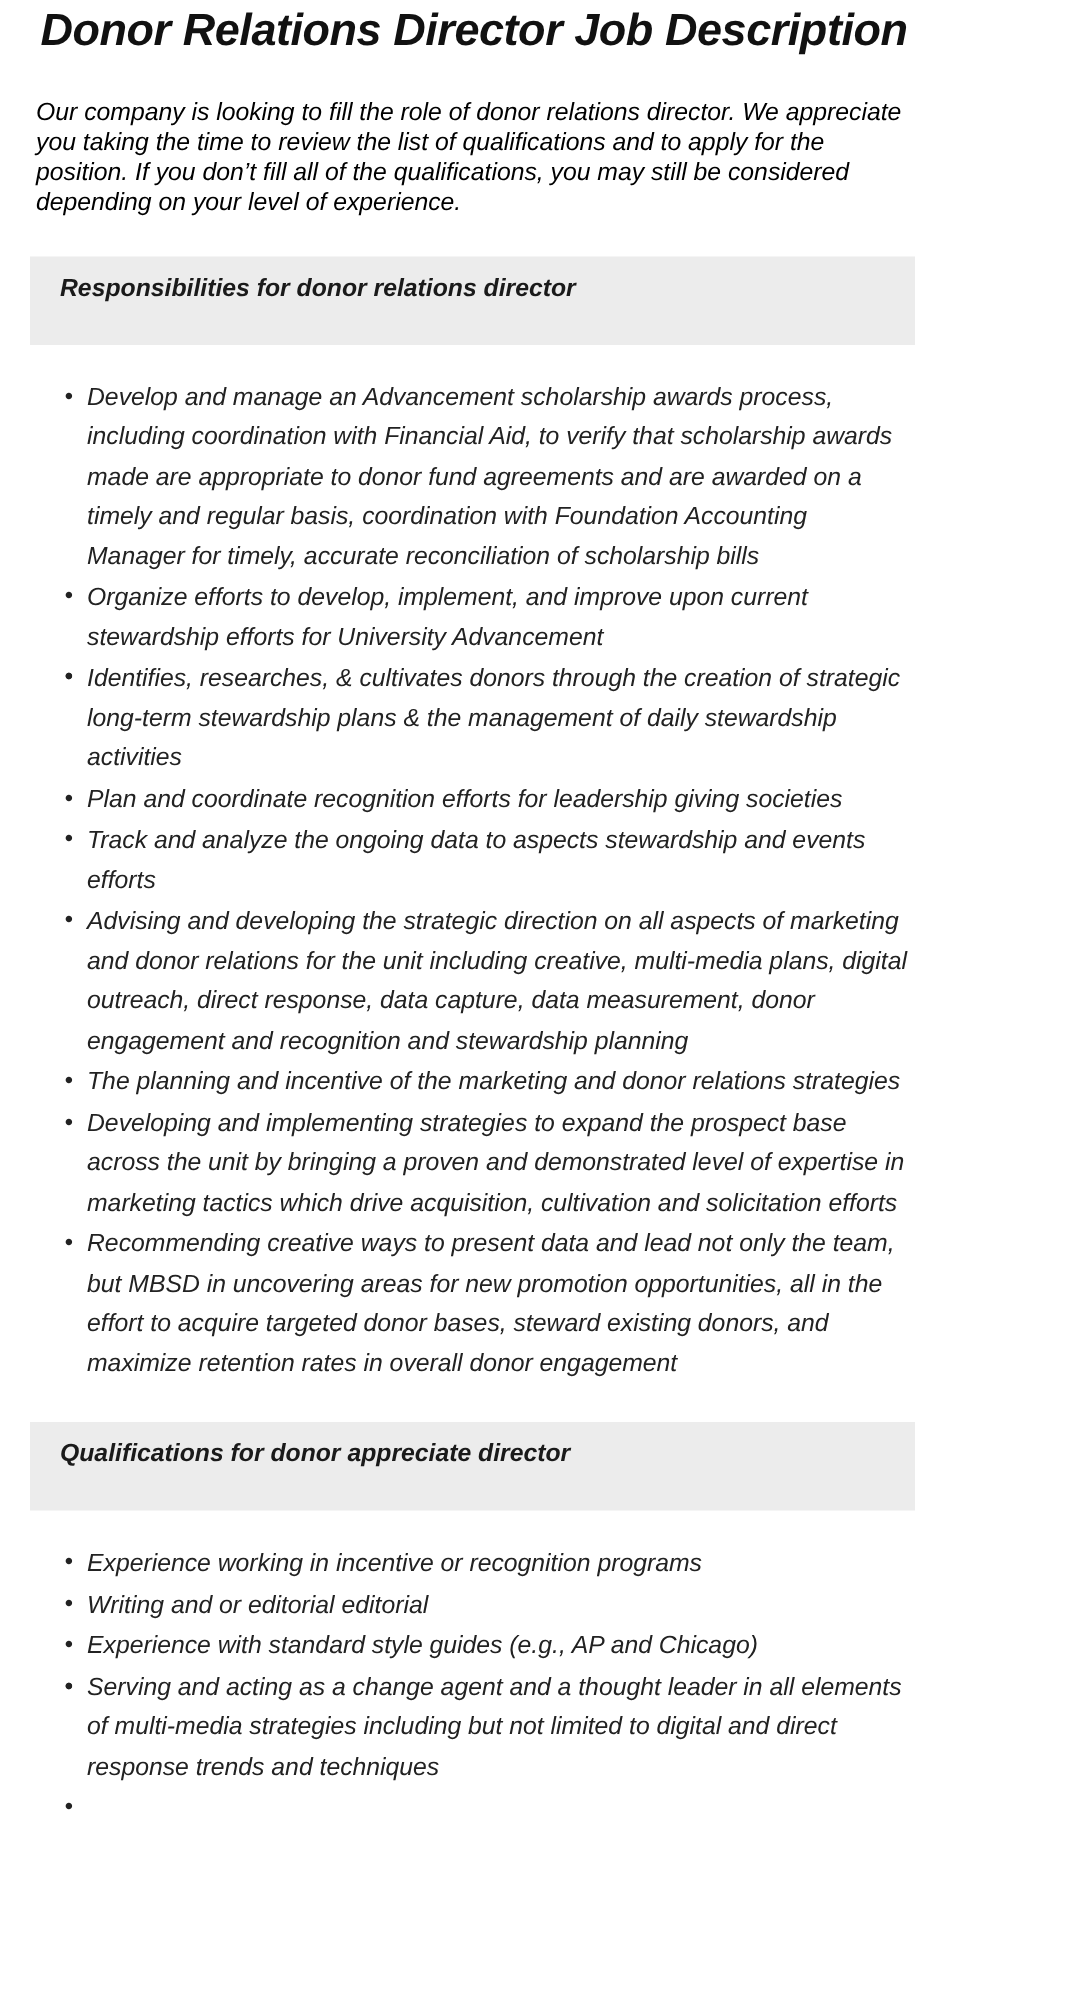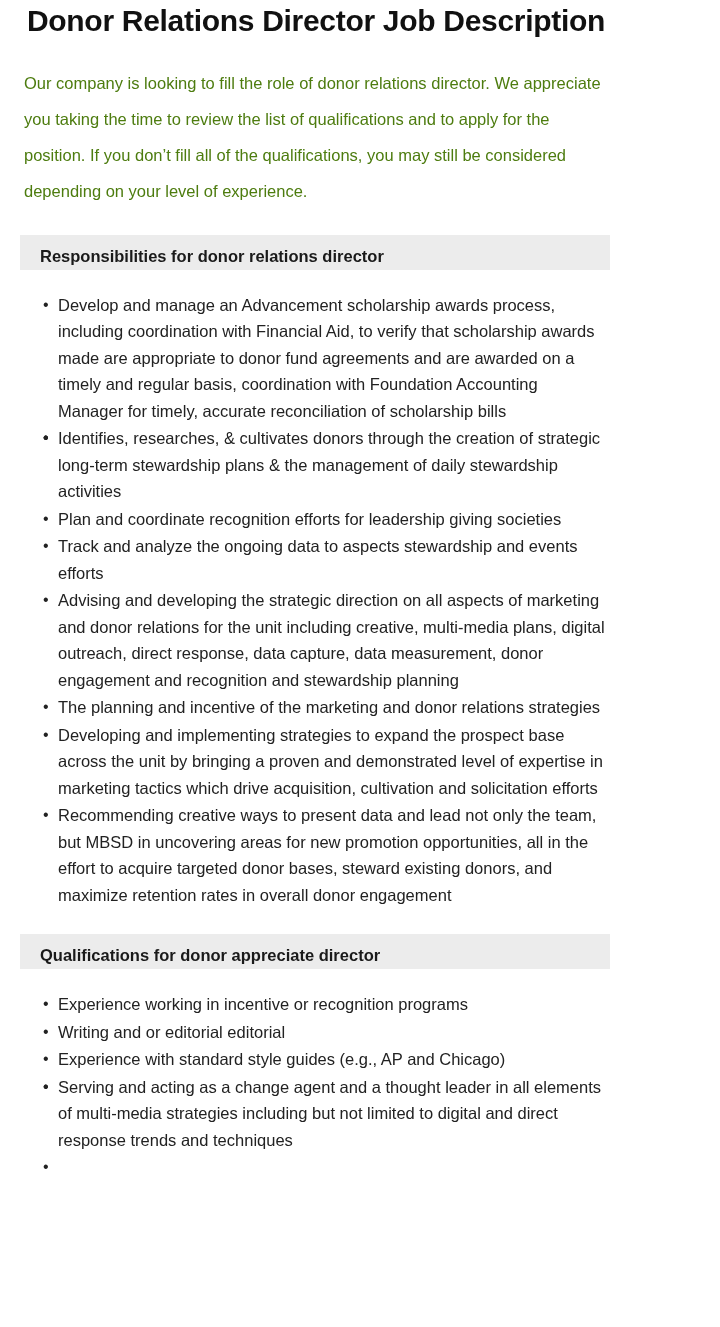--- a/index.html
+++ b/index.html
@@ -14,48 +14,49 @@
     font-family: "Liberation Sans", sans-serif;
     color: #1a1a1a;
     -webkit-font-smoothing: antialiased;
   }
 
   .page {
     width: 632px;
     box-sizing: border-box;
     padding: 0;
     position: relative;
+    font-style: italic;
   }
 
   
   .doc-title {
     font-size: 30px;
     font-weight: bold;
     line-height: 1.16;
     letter-spacing: -0.3px;
     color: #111111;
     text-align: center;
     margin: 0;
     padding: 4px 24px 0 24px;
   }
 
   
   .intro {
     font-size: 16.5px;
-    line-height: 36px;
-    color: #4d7c0f;
+    line-height: 20px;
+    color: #000000;
     margin: 0;
     padding: 26px 26px 0 24px;
   }
 
   
   .section-band {
     background: #ececec;
     margin: 26px 22px 0 20px;
-    padding: 11px 0 4px 20px;
+    padding: 11px 0 28px 20px;
     box-sizing: border-box;
   }
   .section-band-title {
     font-size: 16.5px;
     font-weight: bold;
     line-height: 20px;
     color: #1a1a1a;
     margin: 0;
   }
 
@@ -95,21 +96,21 @@
 
   <p class="intro">Our company is looking to fill the role of donor relations director. We appreciate you taking the time to review the list of qualifications and to apply for the position. If you don’t fill all of the qualifications, you may still be considered depending on your level of experience.</p>
 
   <div id="sections-root">
       <div class="section-block">
         <div class="section-band">
           <h2 class="section-band-title">Responsibilities for donor relations director</h2>
         </div>
         <ul class="bullet-list">
           <li class="bullet-item"><span class="bullet-dot">•</span><span class="bullet-text">Develop and manage an Advancement scholarship awards process, including coordination with Financial Aid, to verify that scholarship awards made are appropriate to donor fund agreements and are awarded on a timely and regular basis, coordination with Foundation Accounting Manager for timely, accurate reconciliation of scholarship bills</span></li>
-          <li class="bullet-item"><span class="bullet-dot">•</span></li>
+          <li class="bullet-item"><span class="bullet-dot">•</span><span class="bullet-text">Organize efforts to develop, implement, and improve upon current stewardship efforts for University Advancement</span></li>
           <li class="bullet-item"><span class="bullet-dot">•</span></li>
           <li class="bullet-item"><span class="bullet-dot">•</span><span class="bullet-text">Identifies, researches, &amp; cultivates donors through the creation of strategic long-term stewardship plans &amp; the management of daily stewardship activities</span></li>
           <li class="bullet-item"><span class="bullet-dot">•</span><span class="bullet-text">Plan and coordinate recognition efforts for leadership giving societies</span></li>
           <li class="bullet-item"><span class="bullet-dot">•</span><span class="bullet-text">Track and analyze the ongoing data to aspects stewardship and events efforts</span></li>
           <li class="bullet-item"><span class="bullet-dot">•</span><span class="bullet-text">Advising and developing the strategic direction on all aspects of marketing and donor relations for the unit including creative, multi-media plans, digital outreach, direct response, data capture, data measurement, donor engagement and recognition and stewardship planning</span></li>
           <li class="bullet-item"><span class="bullet-dot">•</span><span class="bullet-text">The planning and incentive of the marketing and donor relations strategies</span></li>
           <li class="bullet-item"><span class="bullet-dot">•</span><span class="bullet-text">Developing and implementing strategies to expand the prospect base across the unit by bringing a proven and demonstrated level of expertise in marketing tactics which drive acquisition, cultivation and solicitation efforts</span></li>
           <li class="bullet-item"><span class="bullet-dot">•</span><span class="bullet-text">Recommending creative ways to present data and lead not only the team, but MBSD in uncovering areas for new promotion opportunities, all in the effort to acquire targeted donor bases, steward existing donors, and maximize retention rates in overall donor engagement</span></li>
         </ul>
       </div>

